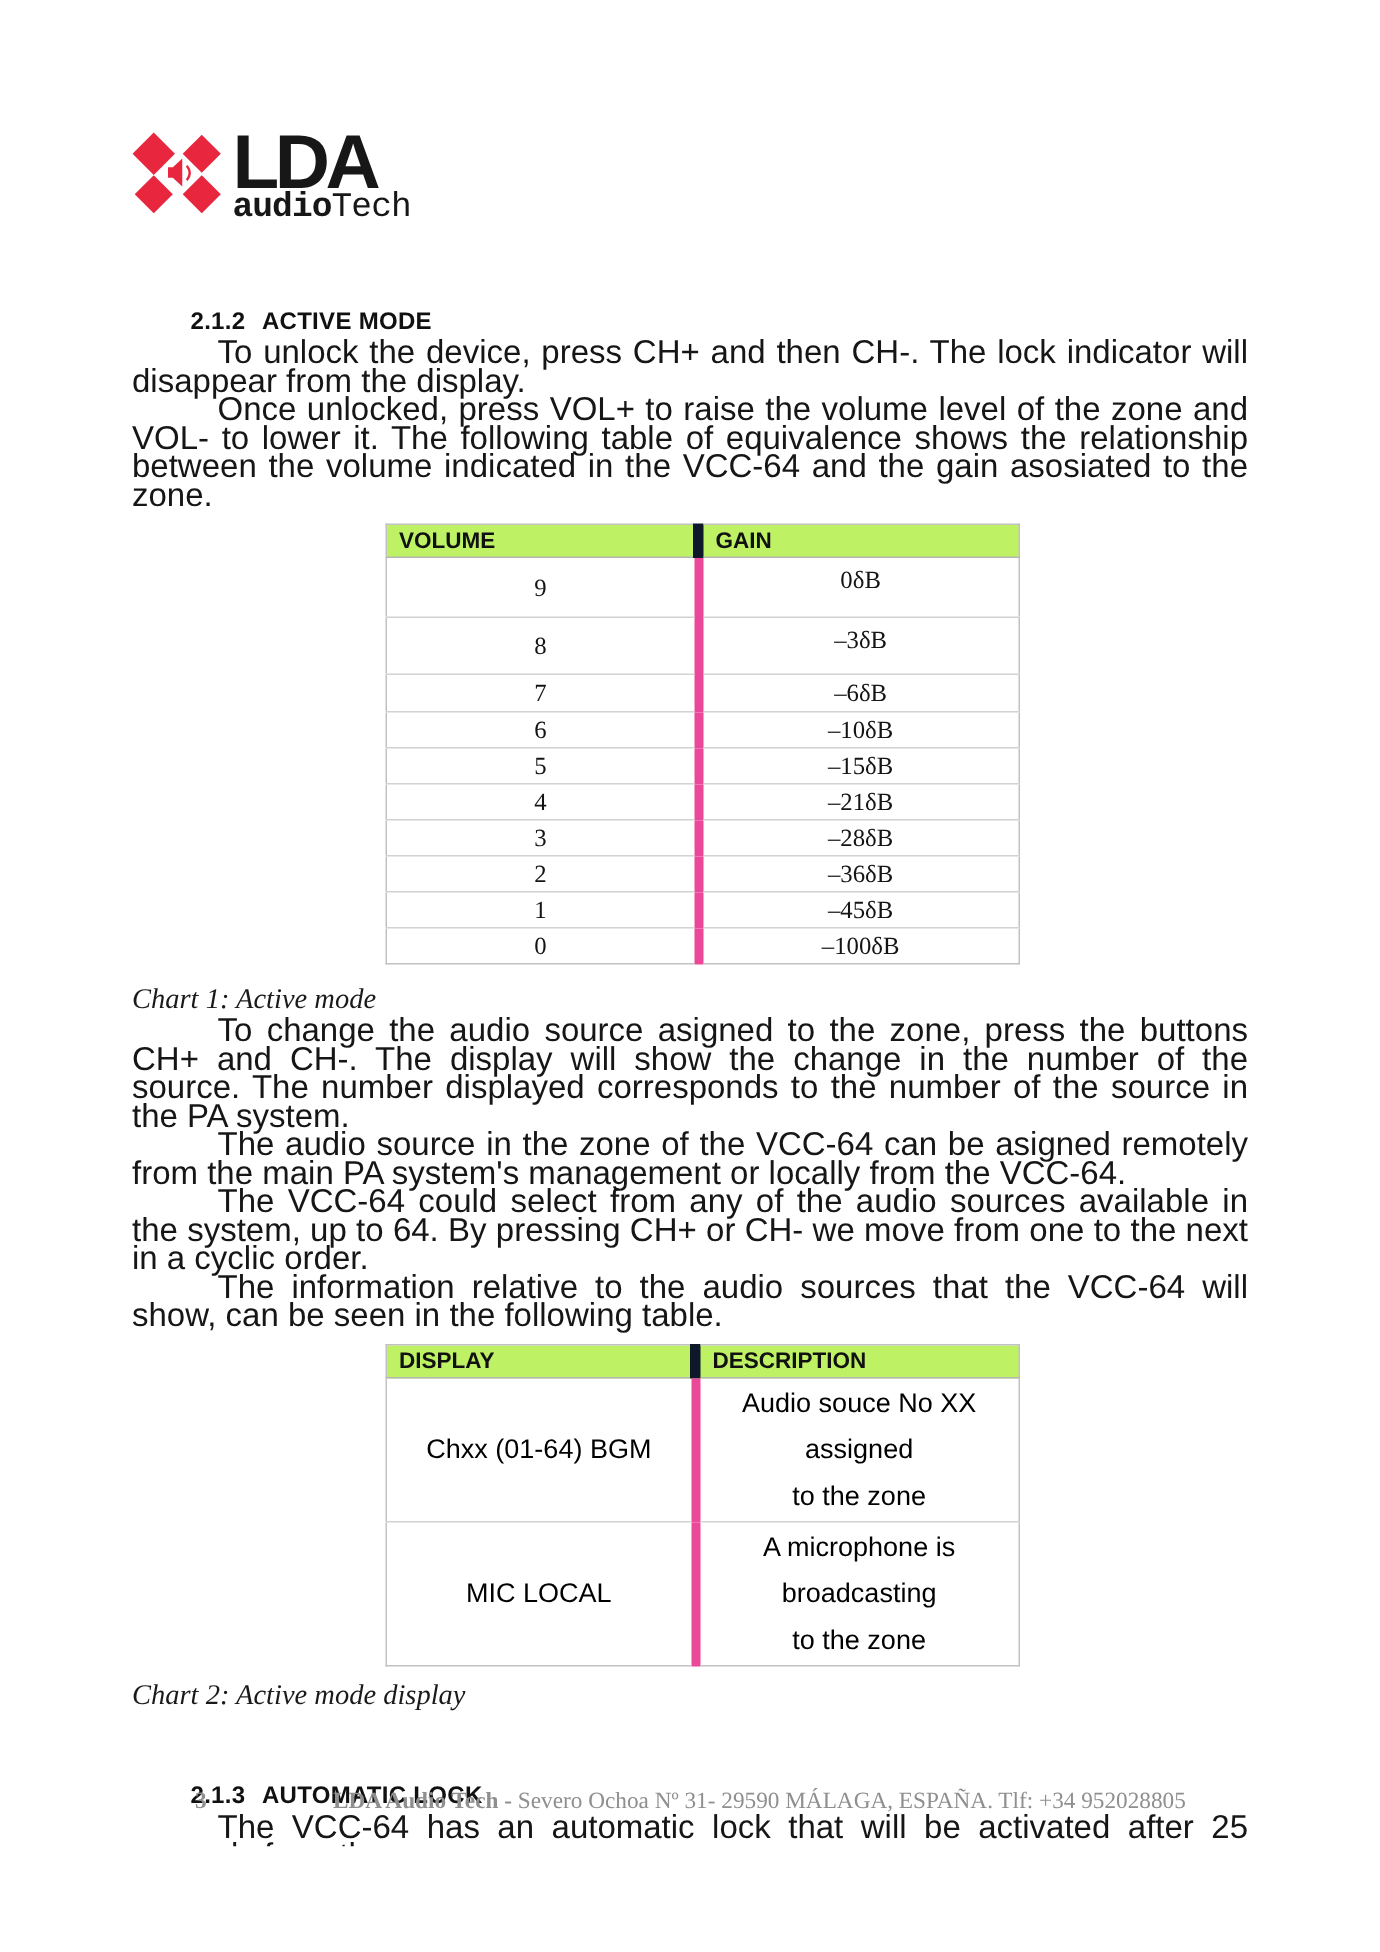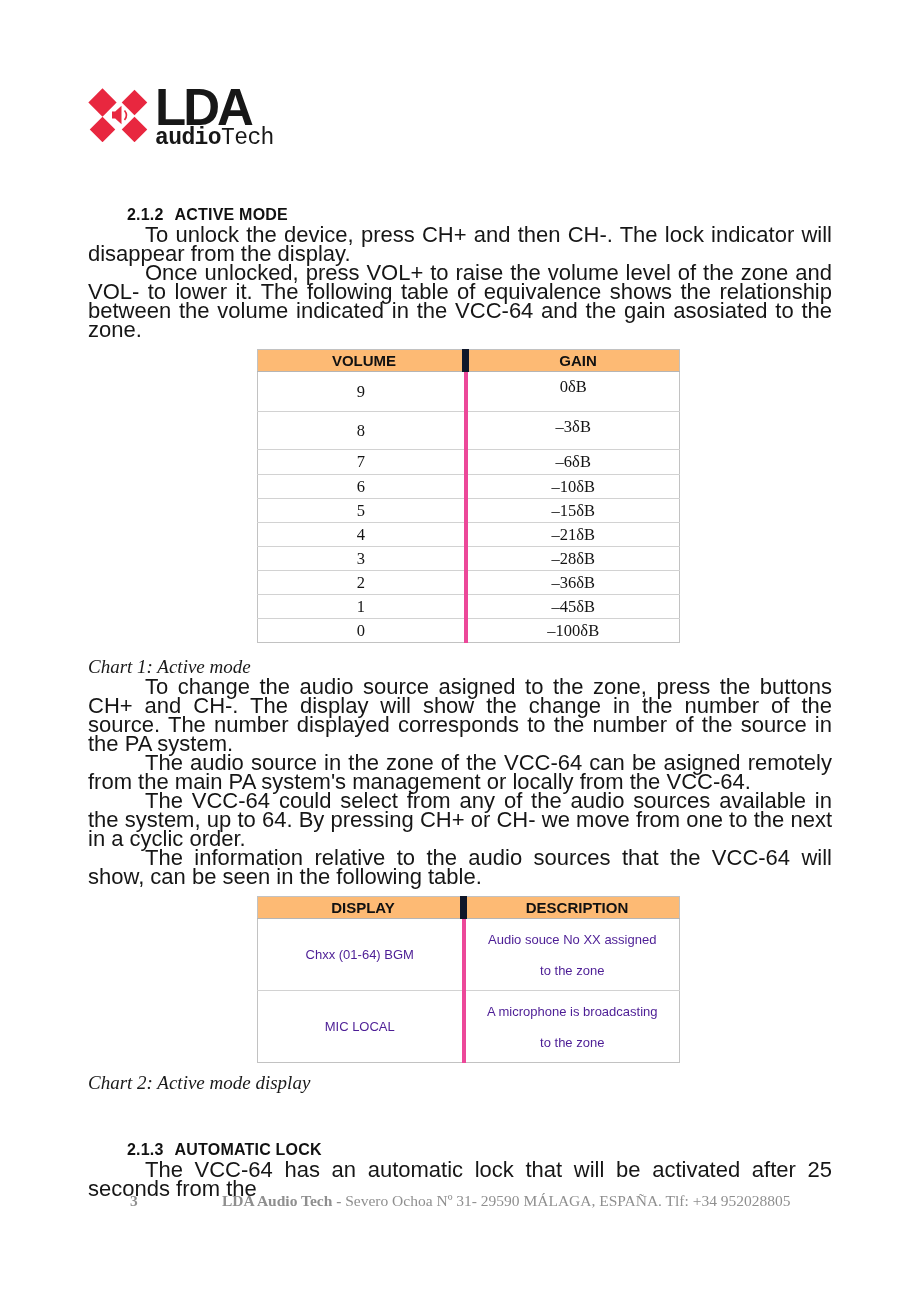--- a/index.html
+++ b/index.html
@@ -50,47 +50,47 @@
   .p-info    { margin-top: 8px; }
   .p-autolock{ margin-top: 5px; }
 
   
   table.doc-table {
     border-collapse: collapse; table-layout: fixed;
     margin: 10px 0 0 169px; width: 423px;
     border: 1px solid #c2c2c2;
   }
   table.doc-table th {
-    background: #fdba74; text-align: center;
+    background: #bef264; text-align: left;
     font-size: 15px; font-weight: bold; color: #111;
     padding: 2px 0 2px 8px; height: 22px;
     border-bottom: 1px solid #b5b5b5;
   }
   table.doc-table th + th { border-left: 7px solid #0f172a; }
   table.doc-table td {
     border-top: 1px solid #d2d2d2;
     text-align: center; vertical-align: middle;
   }
-  table.doc-table td + td { border-left: 4px solid #ec4899; }
+  table.doc-table td + td { border-left: 6px solid #ec4899; }
 
   #volume-gain-table col:first-child { width: 208px; }
   #volume-gain-table td {
     font-family: "Liberation Serif", serif;
     font-size: 16.5px; color: #141414;
   }
   #volume-gain-table tbody tr { height: 24px; }
   #volume-gain-table tbody tr:nth-child(1) { height: 40px; }
   #volume-gain-table tbody tr:nth-child(2) { height: 38px; }
   #volume-gain-table tbody tr:nth-child(3) { height: 25px; }
   #volume-gain-table tbody tr:nth-child(1) td:last-child,
   #volume-gain-table tbody tr:nth-child(2) td:last-child
     { vertical-align: top; padding-top: 5px; }
 
   #display-table col:first-child { width: 206px; }
-  #display-table td { height: 72px; font-size: 13px; color: #4c1d95; }
+  #display-table td { height: 72px; font-size: 18px; color: #000000; }
   #display-table td.desc-cell { line-height: 31px; }
 
   
   .chart-caption {
     font-family: "Liberation Serif", serif; font-style: italic;
     font-size: 19px; color: #1a1a1a; line-height: 20px;
   }
   .caption-1 { margin-top: 14px; }
   .caption-2 { margin-top: 10px; }
 

